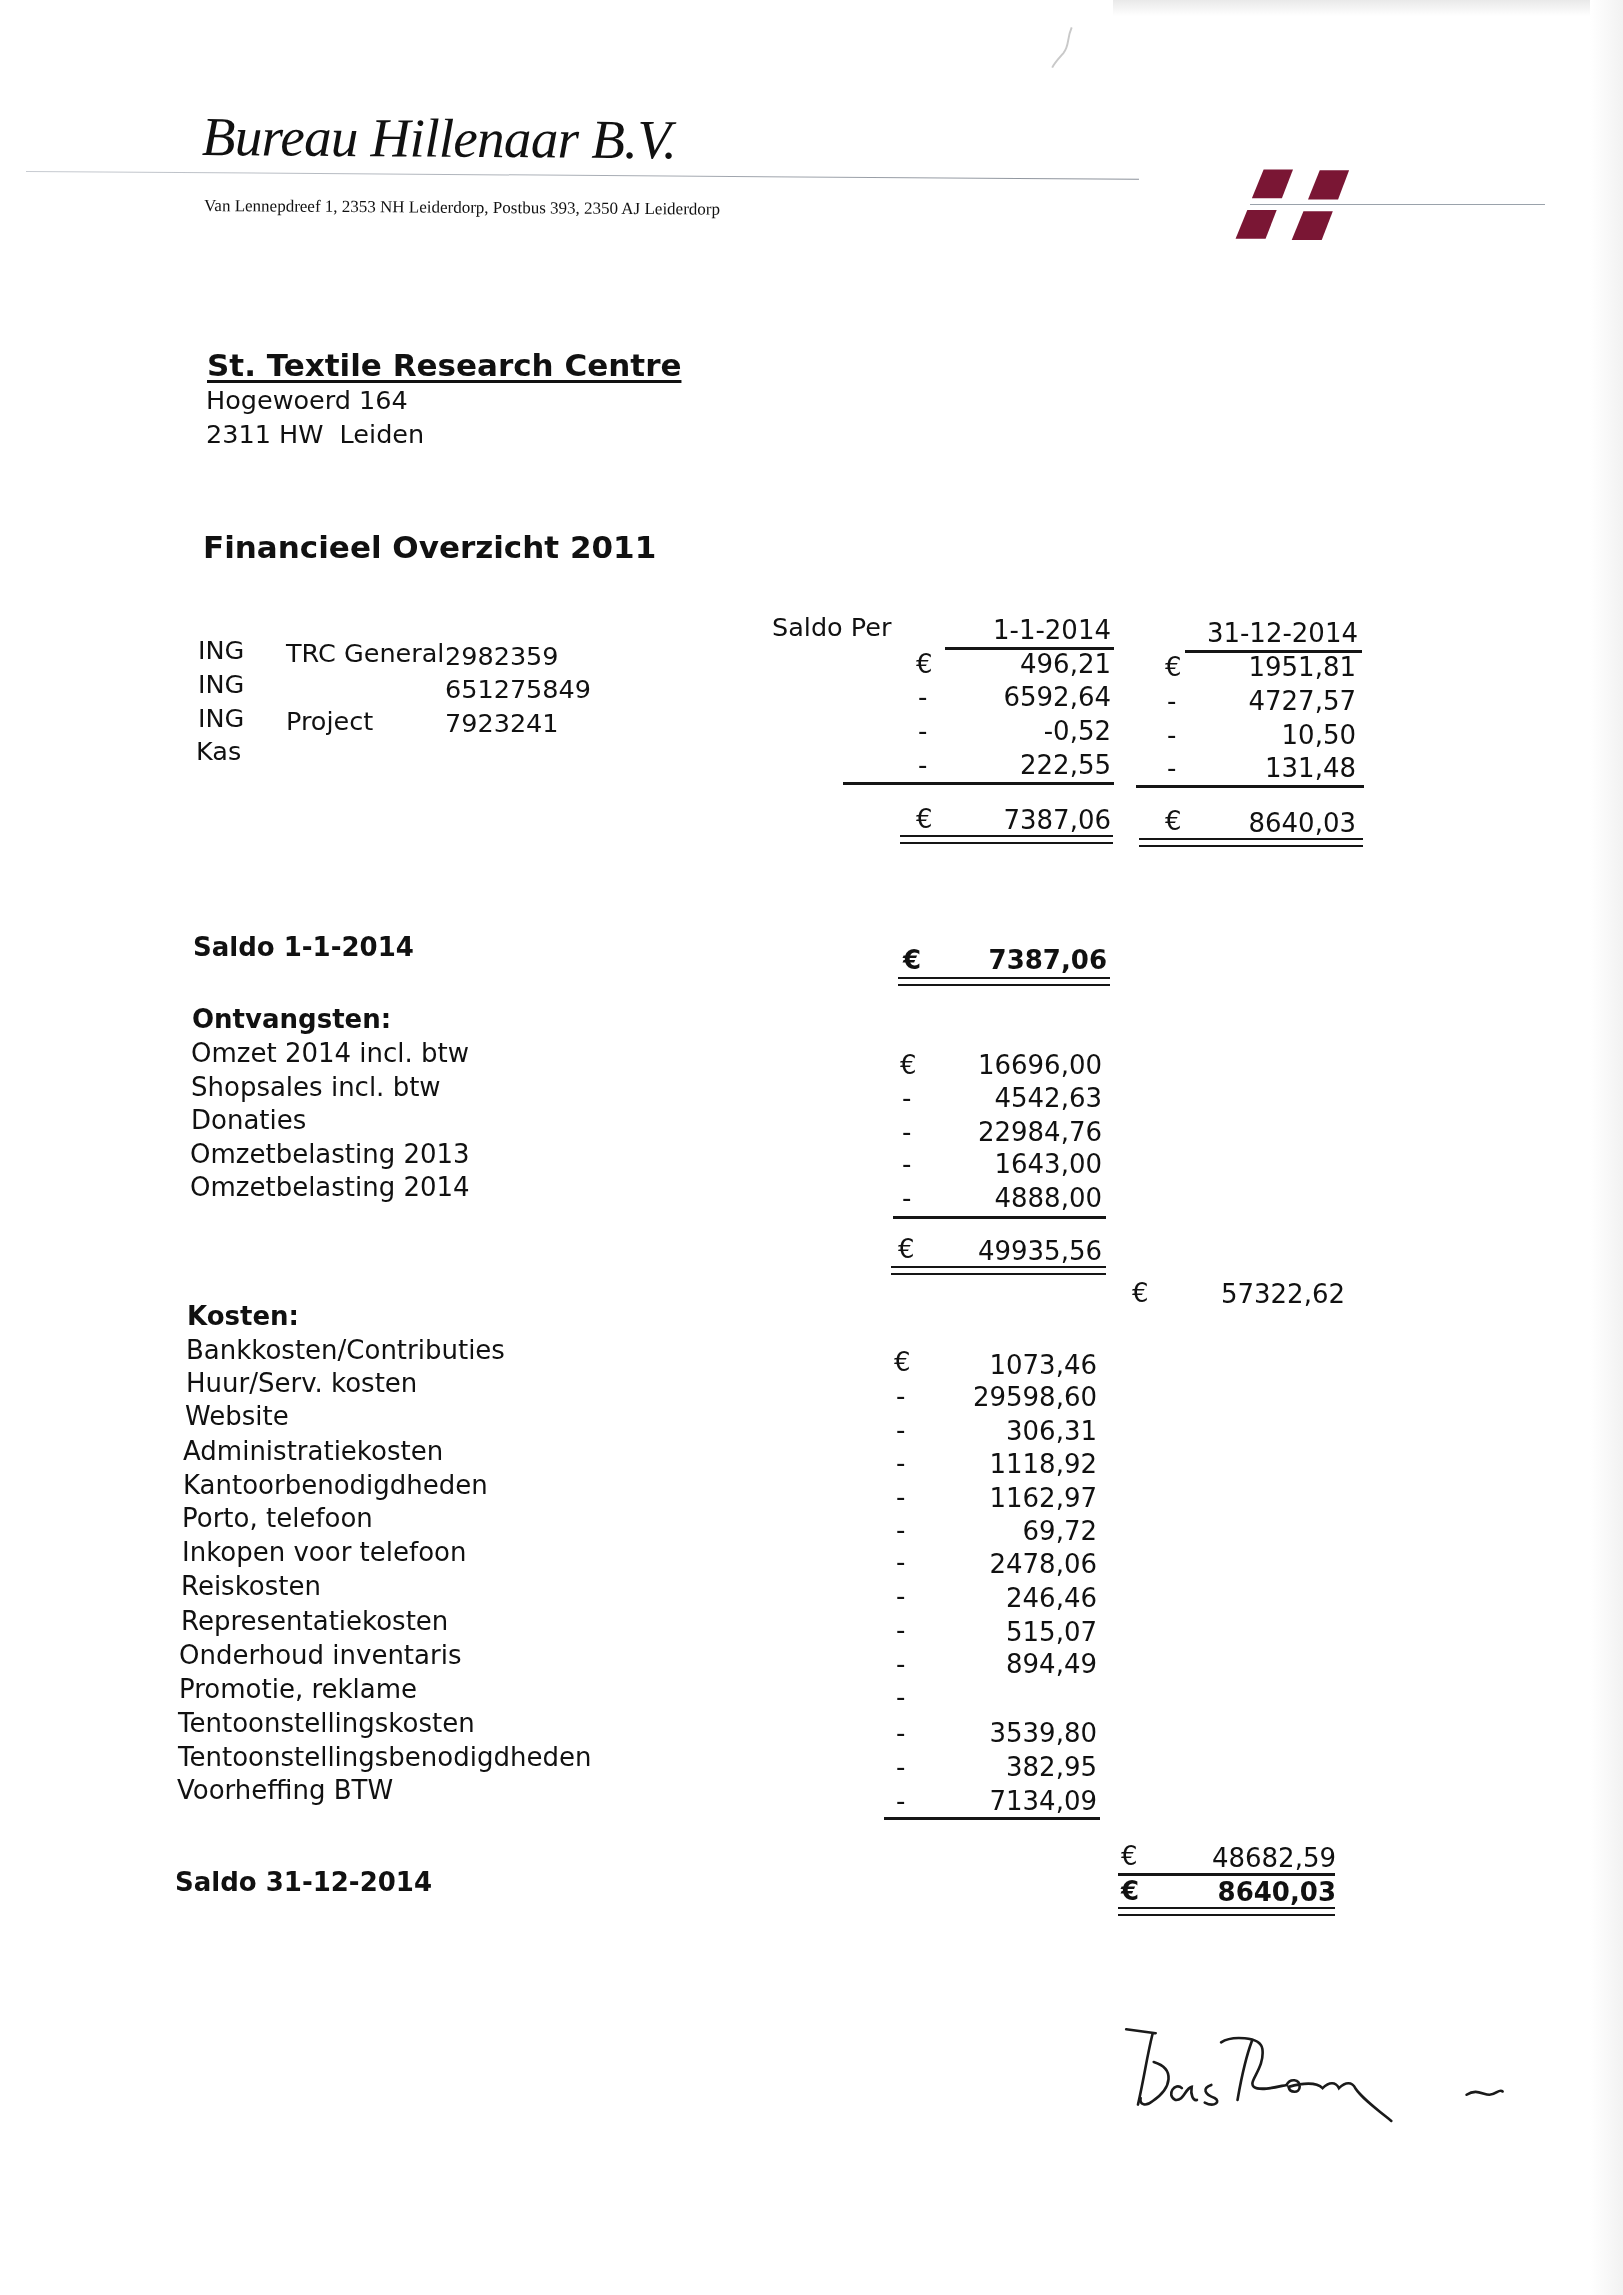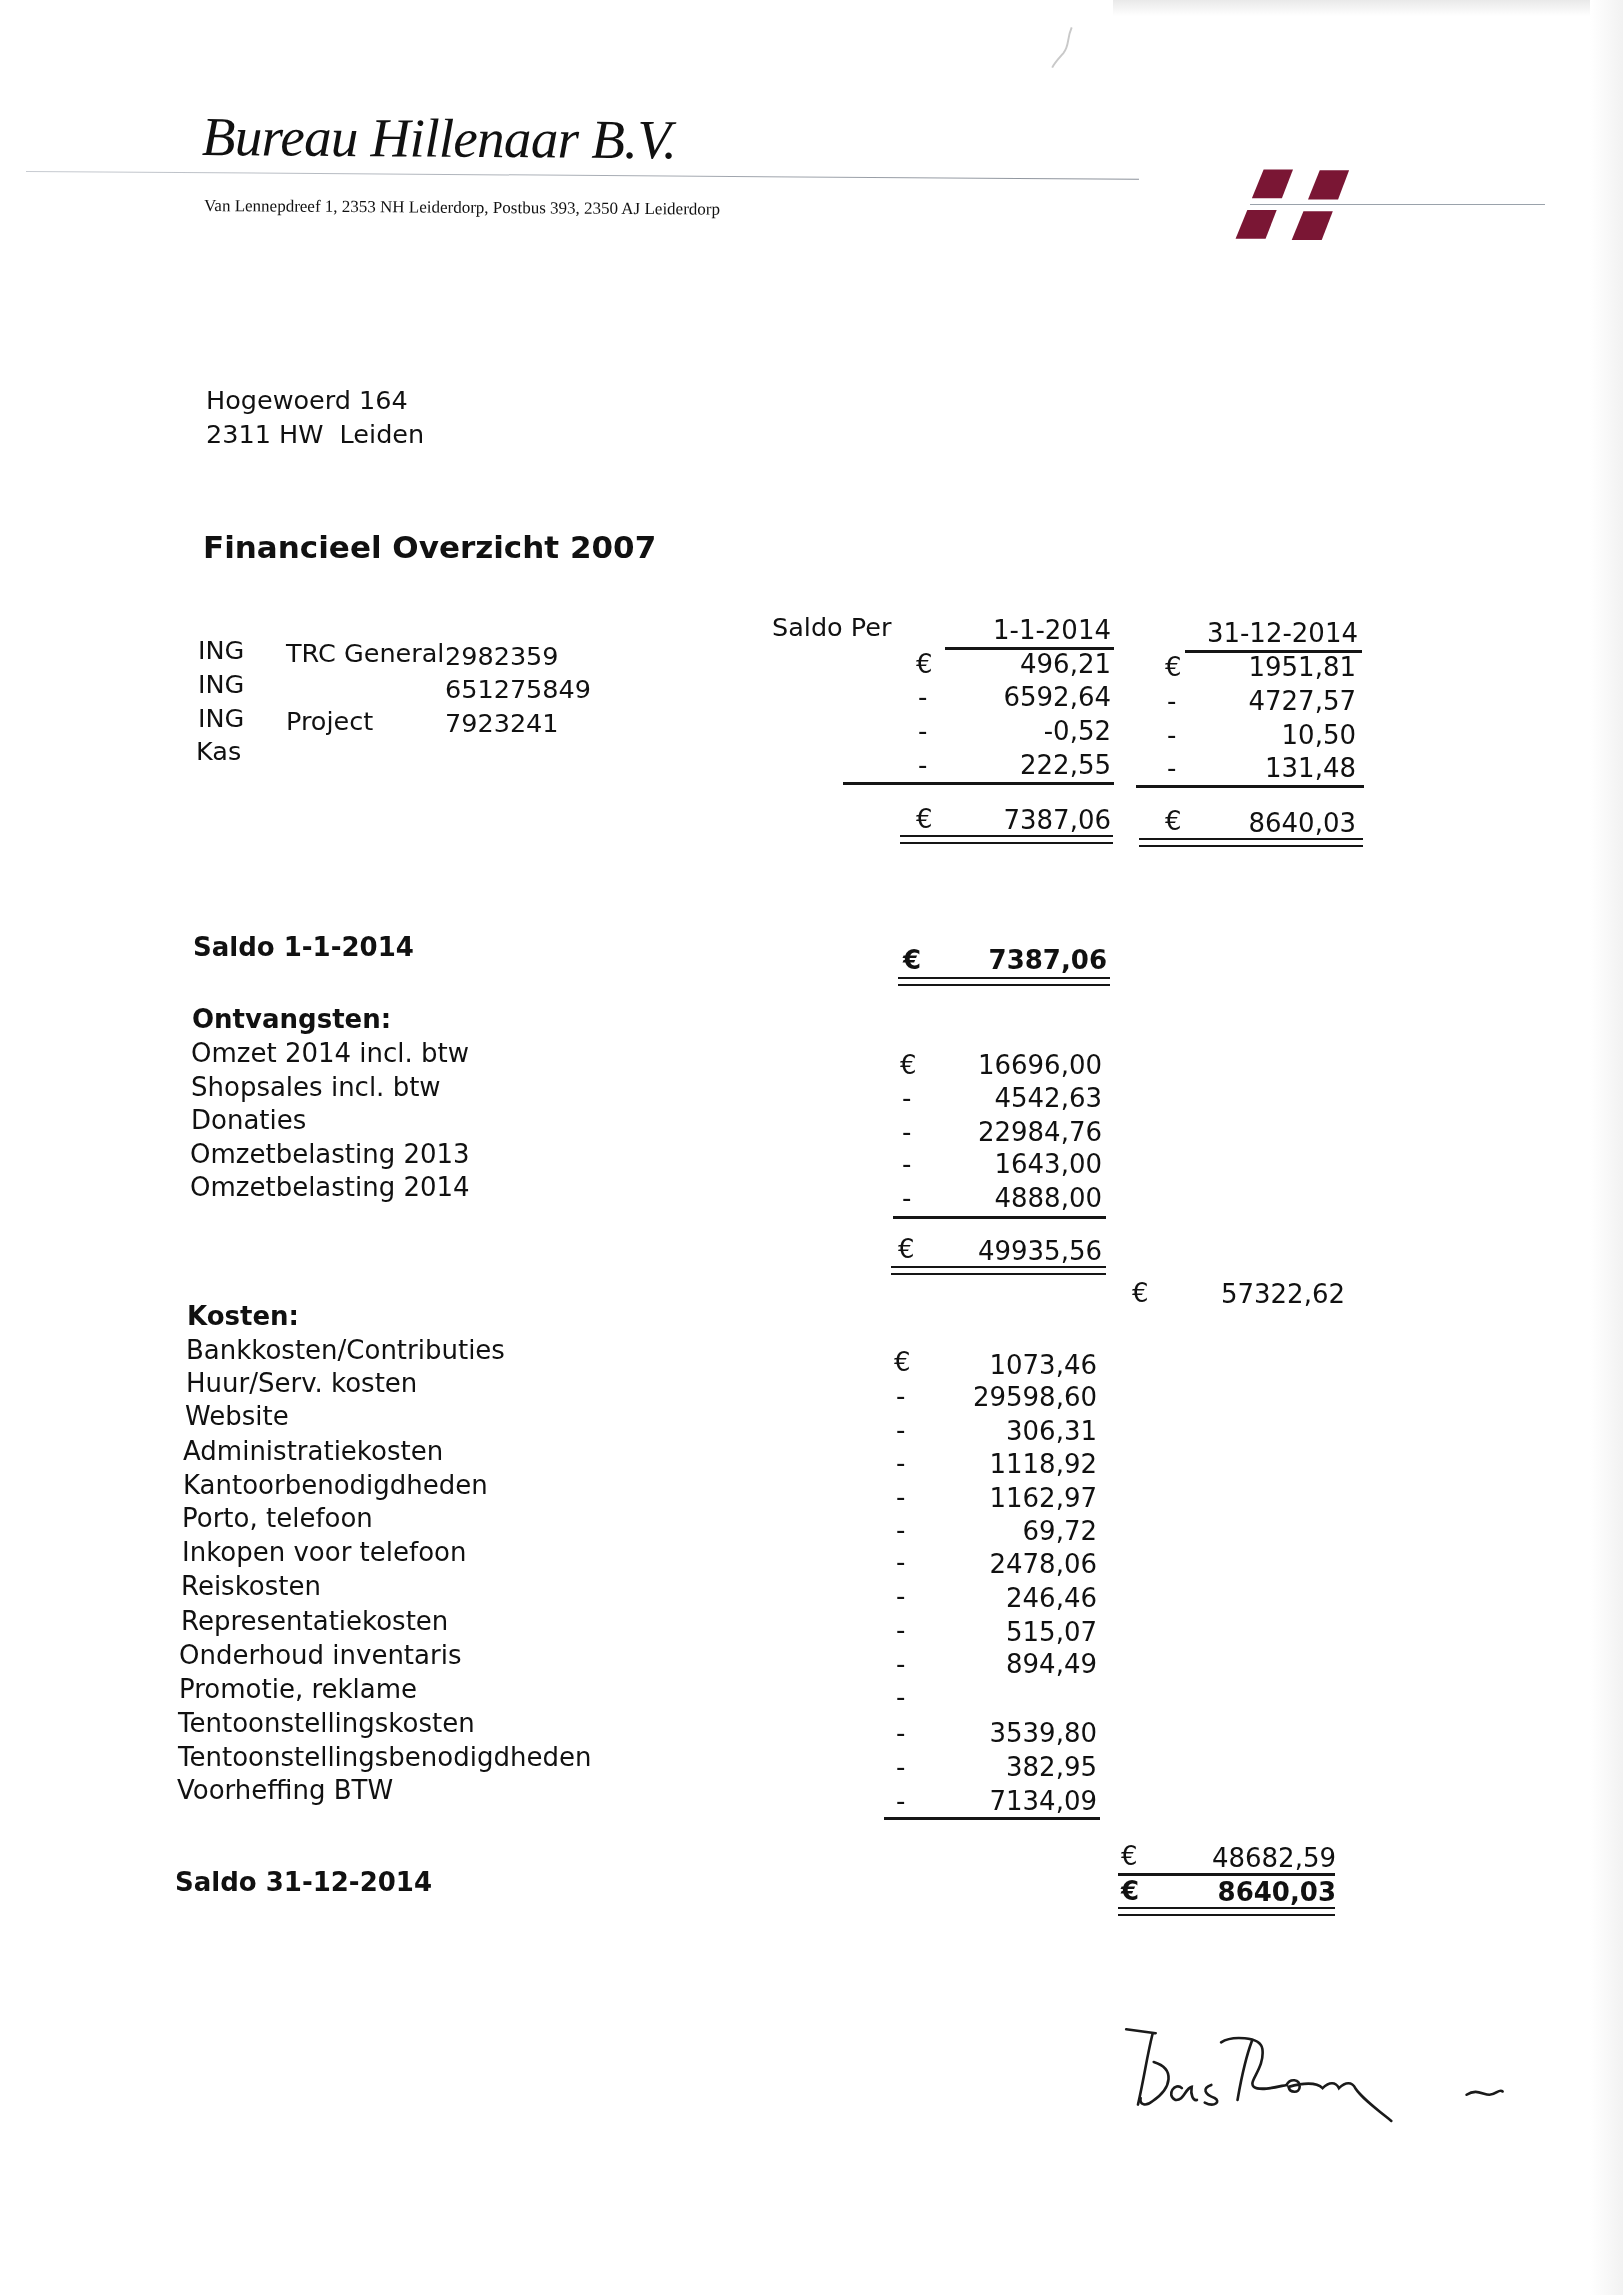--- a/index.html
+++ b/index.html
@@ -48,24 +48,25 @@
   <div class="header-rule"></div>
   <div class="company-address">Van Lennepdreef 1, 2353 NH Leiderdorp, Postbus 393, 2350 AJ Leiderdorp</div>
   <div class="logo-rule"></div>
   <svg class="logo" viewBox="0 0 190 120">
     <polygon points="50,8 95,8 78,52 32,52" fill="#7a1634"></polygon>
     <polygon points="136,9 181,9 164,54 118,54" fill="#7a1634"></polygon>
     <polygon points="25,70 70,70 53,114 7,114" fill="#7a1634"></polygon>
     <polygon points="111,72 156,72 139,116 93,116" fill="#7a1634"></polygon>
   </svg>
 
+  <div class="recipient-name">St. Textile Research Centre</div>
   <div class="recipient-line" style="top:385px">Hogewoerd 164</div>
   <div class="recipient-line" style="top:419px">2311 HW  Leiden</div>
 
-  <div class="doc-title">Financieel Overzicht 2007</div>
+  <div class="doc-title">Financieel Overzicht 2011</div>
 
   <div>
     <div class="txt" style="left:772px;top:612px;font-size:25.5px">Saldo Per</div>
     <div class="amt" style="left:943px;top:615px;width:168px">1-1-2014</div>
     <div class="rule" style="left:945px;top:647px;width:169px;height:3.3px"></div>
     <div class="amt" style="left:1126px;top:618px;width:232px">31-12-2014</div>
     <div class="rule" style="left:1185px;top:650px;width:177px;height:3.3px"></div>
 
     <div class="acct" style="left:198px;top:635px">ING</div>
     <div class="acct" style="left:286px;top:638px">TRC General</div>

